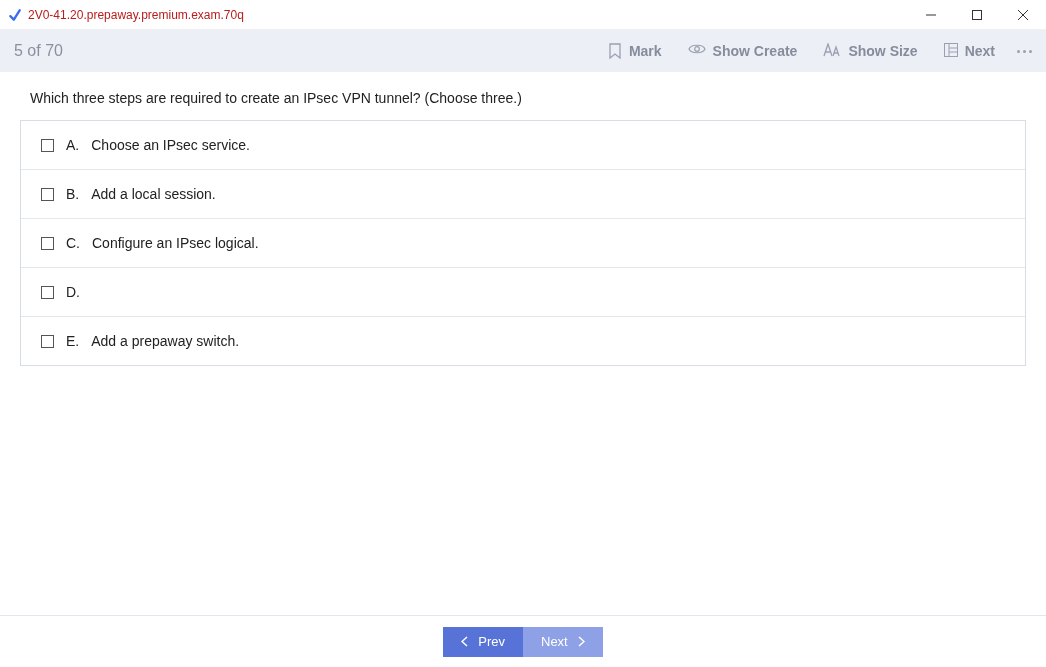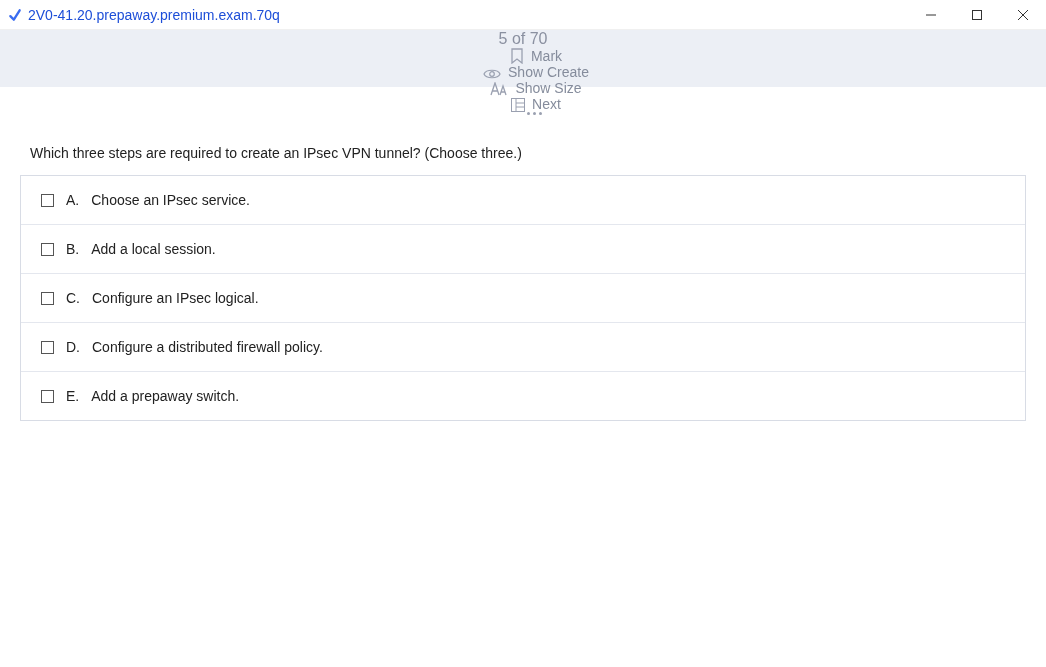--- a/index.html
+++ b/index.html
@@ -20,60 +20,60 @@
       padding: 0 0 0 8px;
       background: #fff;
       border-bottom: 1px solid #f0f0f0;
     }
     .titlebar .logo {
       width: 14px; height: 14px;
       margin-right: 6px;
       display: flex; align-items: center; justify-content: center;
     }
     .titlebar .title-text {
-      font-size: 14px;
-      color: #1d4ed8;
+      font-size: 12px;
+      color: #b91c1c;
       flex: 1;
     }
     .titlebar .win-controls {
       display: flex;
       height: 100%;
     }
     .win-btn {
       width: 46px;
       height: 30px;
       display: flex;
       align-items: center;
       justify-content: center;
       color: #333;
       font-size: 10px;
     }
     .win-btn svg { width: 10px; height: 10px; }
 
     
     .toolbar {
       background: #eceff5;
-      height: 57px;
+      height: 42px;
       display: flex;
       align-items: center;
       padding: 0 14px;
-      flex-direction: column;
     }
     .progress-label {
       font-size: 16px;
       color: #8a90a0;
     }
     .toolbar-spacer { flex: 1; }
     .toolbar-item {
       display: flex;
-      align-items: flex-end;
+      align-items: flex-start;
       color: #858c9c;
       font-size: 14px;
       margin-left: 26px;
       gap: 7px;
+      font-weight: bold;
     }
     .toolbar-item svg, .toolbar-item .ic {
       color: #9aa0b0;
     }
     .more-dots {
       margin-left: 22px;
       color: #9aa0b0;
       display: flex;
       align-items: center;
       gap: 3px;
@@ -81,21 +81,20 @@
     .more-dots span {
       width: 3px; height: 3px; border-radius: 50%; background: #9aa0b0;
     }
 
     
     .content-wrap {
       flex: 1;
       position: relative;
       overflow-y: scroll;
       padding-bottom: 70px;
-      margin-top: 40px;
     }
     .question-text {
       font-size: 14px;
       color: #222;
       padding: 18px 30px 14px 30px;
     }
     .choices {
       margin: 0 20px 0 20px;
       border: 1px solid #d8dce5;
     }
@@ -234,22 +233,35 @@
       <span>Add a local session.</span>
     </div>
     <div class="choice">
       <div class="cb"></div>
       <span>C.</span>
       <span>Configure an IPsec logical.</span>
     </div>
     <div class="choice">
       <div class="cb"></div>
       <span>D.</span>
-      <span>Configure a distributed firewall policy.</span>
     </div>
     <div class="choice">
       <div class="cb"></div>
       <span>E.</span>
       <span>Add a prepaway switch.</span>
     </div>
   </div>
 
+  <div class="bottom-bar">
+    <div class="nav-btn nav-prev">
+      <svg viewBox="0 0 7 11">
+          <path d="M6 1 L1 5.5 L6 10" stroke="#fff" stroke-width="1.5" fill="none"></path>
+        </svg>
+      <span>Prev</span>
+    </div>
+    <div class="nav-btn nav-next">
+      <span>Next</span>
+      <svg viewBox="0 0 7 11">
+          <path d="M1 1 L6 5.5 L1 10" stroke="#fff" stroke-width="1.5" fill="none"></path>
+        </svg>
+    </div>
+  </div>
 </div>
 
 </body></html>

